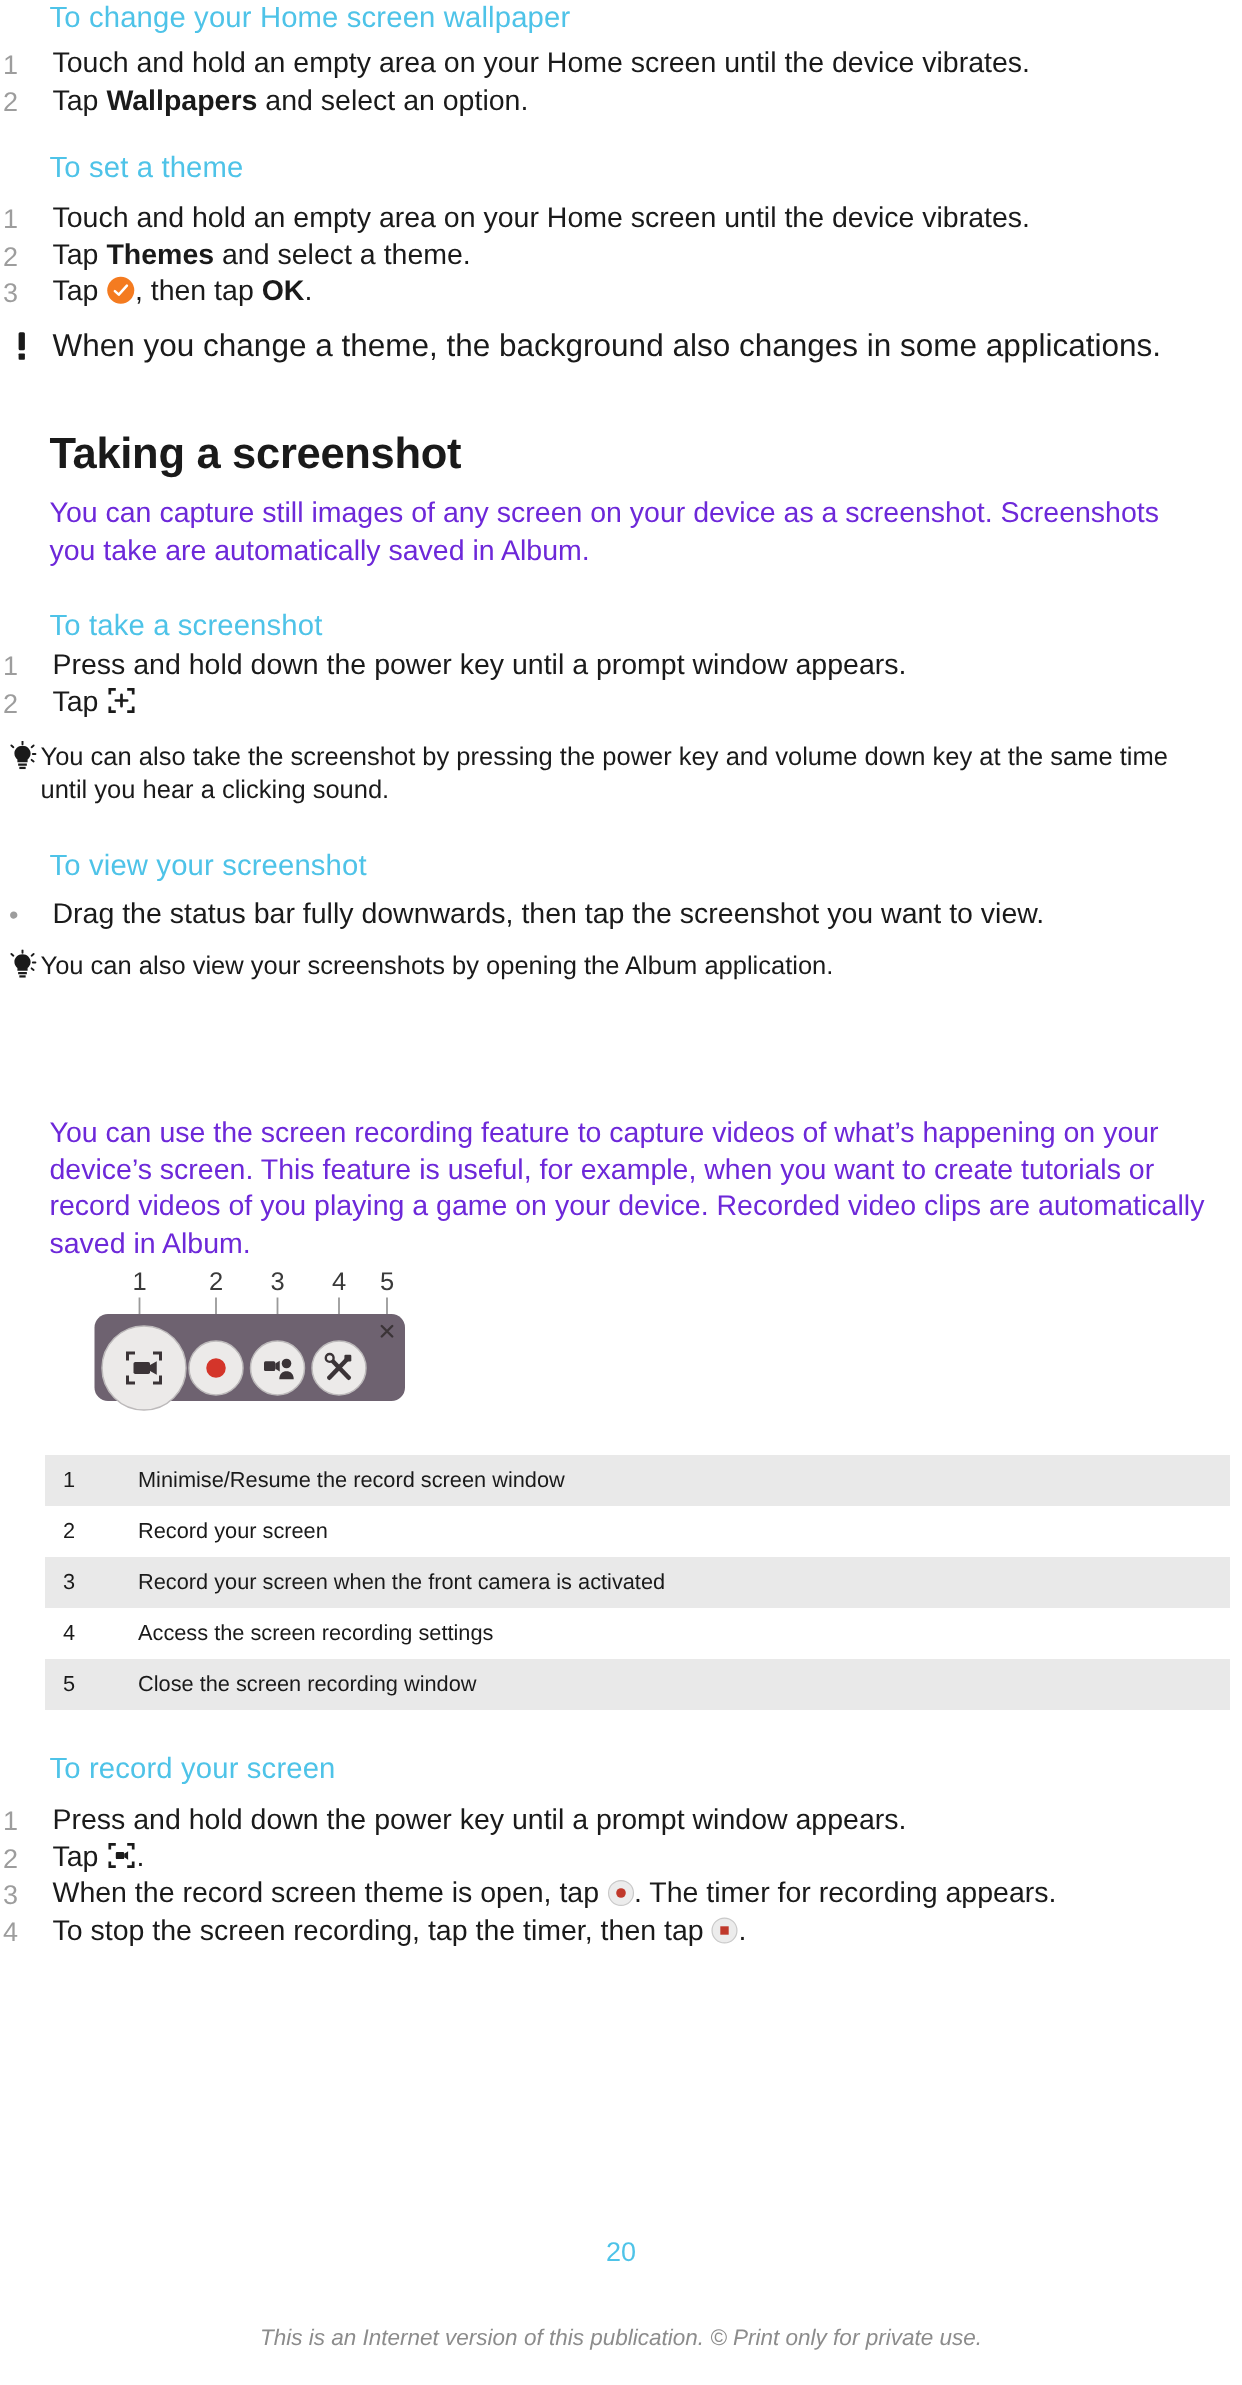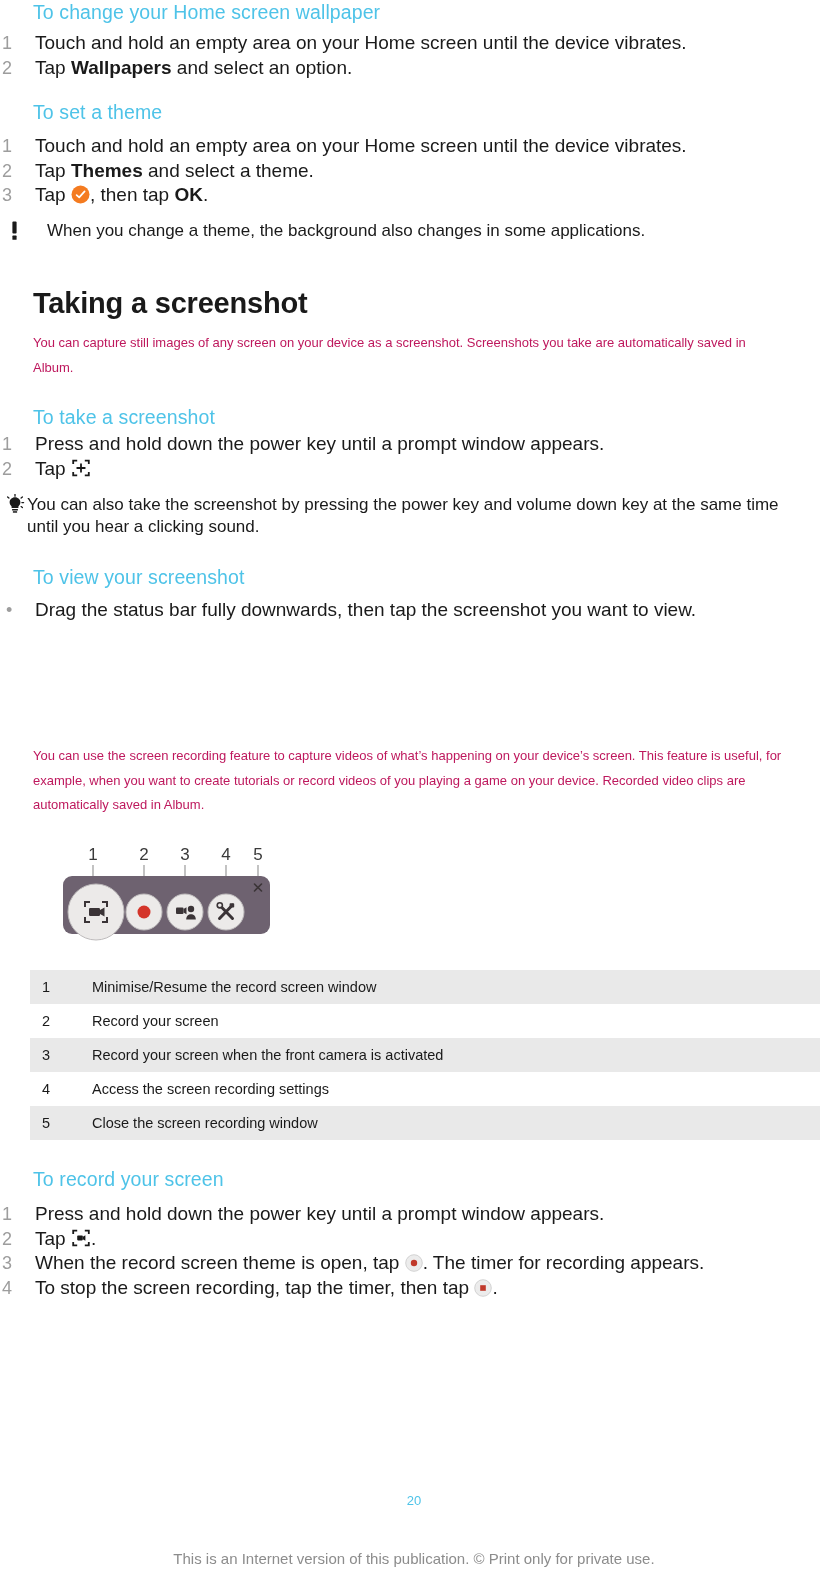--- a/index.html
+++ b/index.html
@@ -35,23 +35,23 @@
     font-size: 19.5px;
     font-weight: normal;
     color: #4ec3e8;
     margin: 0;
     line-height: 24px;
     letter-spacing: 0.1px;
   }
 
   
   .body-text {
-    font-size: 13px;
+    font-size: 19px;
     line-height: 24.5px;
-    color: #be185d;
+    color: #6d28d9;
     margin: 0;
   }
 
   
   ol.steps, ul.steps {
     list-style: none;
     margin: 0;
     padding: 0;
   }
   ol.steps li, ul.steps li {
@@ -78,22 +78,22 @@
     top: 0;
     color: #9d9d9d;
     font-size: 18px;
     line-height: 24.5px;
   }
   b.kw { font-weight: bold; }
 
   
   .note {
     position: relative;
-    padding-left: 47px;
-    font-size: 17px;
+    padding-left: 35px;
+    font-size: 21px;
     line-height: 22px;
     color: #1a1a1a;
   }
   .note.tip { padding-left: 27px; font-size: 17px; }
   .note-icon {
     position: absolute;
     left: 4px;
     top: 0;
     width: 26px;
     height: 22px;
@@ -139,32 +139,33 @@
   .figure svg { display: block; }
 
   
   .page-number {
     position: absolute;
     left: 0;
     top: 1490px;
     width: 828px;
     text-align: center;
     color: #4ec3e8;
-    font-size: 13px;
+    font-size: 18px;
     line-height: 22px;
   }
   .footer-note {
     position: absolute;
     left: 0;
     top: 1549px;
     width: 828px;
     text-align: center;
     color: #8c8c8c;
     font-size: 15px;
     line-height: 19px;
+    font-style: italic;
   }
 
   .abs { position: absolute; }
 </style>
 </head>
 <body>
 
 <div class="page">
 
   <h3 class="sub-heading abs" style="left:33px; top:0px;">To change your Home screen wallpaper</h3>
@@ -251,20 +252,35 @@
 
   <h3 class="sub-heading abs" style="left:33px; top:565px;">To view your screenshot</h3>
 
   <ul class="steps abs" style="left:0px; top:598px; width:790px;">
     <li>
       <span class="bullet">•</span>
       <span>Drag the status bar fully downwards, then tap the screenshot you want to view.</span>
     </li>
   </ul>
 
+  <div class="note tip abs" style="left:0px; top:633px; width:760px;">
+    <span class="note-icon">
+      <svg width="24" height="22" viewBox="0 0 24 22">
+        <path d="M11 3.2 C7.9 3.2 5.6 5.5 5.6 8.3 C5.6 10.2 6.7 11.4 7.6 12.4 L7.6 14.1 L14.4 14.1 L14.4 12.4 C15.3 11.4 16.4 10.2 16.4 8.3 C16.4 5.5 14.1 3.2 11 3.2 Z" fill="#1a1a1a"></path>
+        <rect x="8.1" y="15.0" width="5.8" height="1.5" fill="#1a1a1a"></rect>
+        <rect x="8.9" y="17.2" width="4.2" height="1.5" fill="#1a1a1a"></rect>
+        <path d="M11 0.4 V2.2" stroke="#1a1a1a" stroke-width="1.3" stroke-linecap="round"></path>
+        <path d="M3.6 3.0 L4.9 4.1" stroke="#1a1a1a" stroke-width="1.3" stroke-linecap="round"></path>
+        <path d="M18.4 3.0 L17.1 4.1" stroke="#1a1a1a" stroke-width="1.3" stroke-linecap="round"></path>
+        <path d="M19.6 8.6 L17.9 8.6" stroke="#1a1a1a" stroke-width="1.3" stroke-linecap="round"></path>
+        <path d="M18.4 13.6 L17.1 12.6" stroke="#1a1a1a" stroke-width="1.3" stroke-linecap="round"></path>
+      </svg>
+    </span>
+    <span>You can also view your screenshots by opening the Album application.</span>
+  </div>
 
 
   <p class="body-text abs" style="left:33px; top:744px; width:786px;">You can use the screen recording feature to capture videos of what’s happening on your device’s screen. This feature is useful, for example, when you want to create tutorials or record videos of you playing a game on your device. Recorded video clips are automatically saved in Album.</p>
 
   <div class="figure abs" style="left:30px; top:840px;">
     <svg width="250" height="115" viewBox="0 0 250 115">
 
       <text x="63" y="20" font-family="Liberation Sans, sans-serif" font-size="17" fill="#3a3a3a" text-anchor="middle">1</text>
       <text x="114" y="20" font-family="Liberation Sans, sans-serif" font-size="17" fill="#3a3a3a" text-anchor="middle">2</text>
       <text x="155" y="20" font-family="Liberation Sans, sans-serif" font-size="17" fill="#3a3a3a" text-anchor="middle">3</text>

